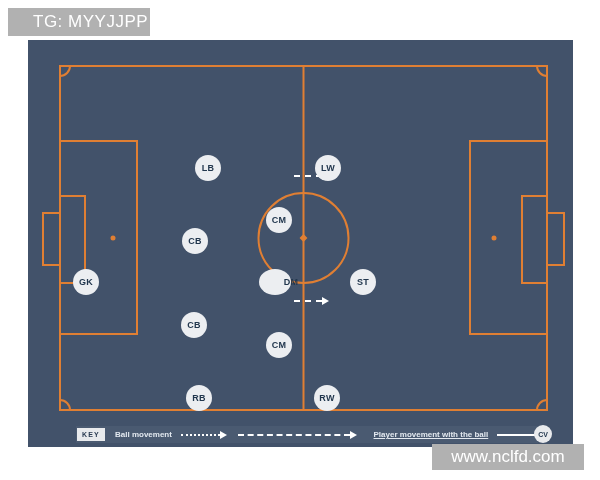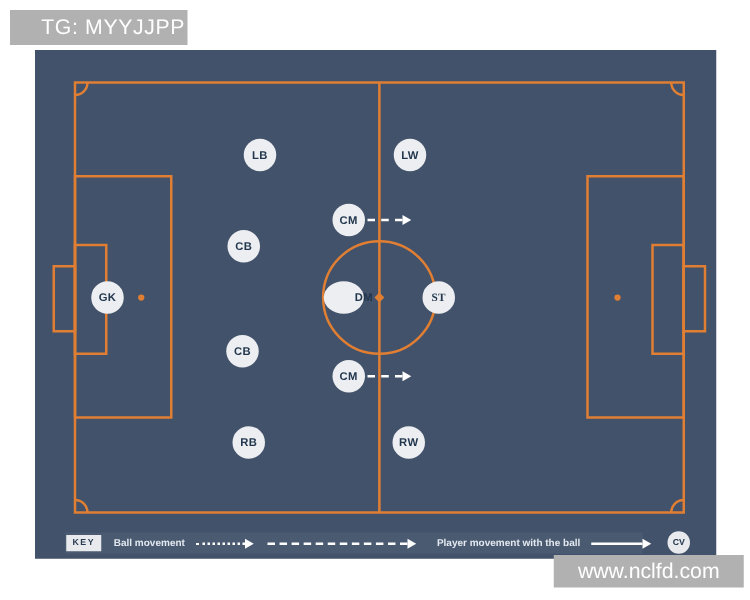--- a/index.html
+++ b/index.html
@@ -10,59 +10,59 @@
   html,body{width:600px;height:480px;}
   body{
     position:relative;width:600px;height:480px;background:#FFFFFF;overflow:hidden;
     font-family:"Liberation Sans","DejaVu Sans",sans-serif;
   }
   .wm-top{
     position:absolute;left:8px;top:8px;width:142px;height:28px;background:var(--watermark-bg);
     color:#FFFFFF;font-size:17px;line-height:28px;padding-left:25px;letter-spacing:.5px;z-index:5;
   }
   .wm-bottom{
-    position:absolute;left:443px;top:444px;width:152px;height:26px;background:var(--watermark-bg);
+    position:absolute;left:432px;top:444px;width:152px;height:26px;background:var(--watermark-bg);
     color:#FFFFFF;font-size:17px;line-height:26px;text-align:center;z-index:6;
   }
   .diagram{
     position:absolute;left:28px;top:40px;width:545px;height:407px;background:var(--background);
   }
   .title{
     position:absolute;left:0;top:3px;width:100%;text-align:center;color:var(--title-text);
     font-size:15px;font-weight:bold;letter-spacing:.2px;
   }
   svg.pitch{position:absolute;left:0;top:0;}
   .line{stroke:var(--line);stroke-width:2;fill:none;}
   .spot{fill:var(--line);stroke:none;}
   .player{
     position:absolute;width:26px;height:26px;border-radius:50%;background:var(--player-fill);
     color:var(--player-text);font-size:9px;font-weight:bold;letter-spacing:.3px;
-    display:flex;align-items:center;justify-content:center;z-index:3;
+    display:flex;align-items:center;justify-content:center;z-index:3;margin-top:44px;
   }
   .move-arrow{
     position:absolute;width:28px;height:0;border-top:2px dashed var(--arrow);z-index:3;
   }
   .move-arrow .head, .karrow .head{
     position:absolute;right:-7px;top:-5px;width:0;height:0;
     border-left:7px solid var(--arrow);border-top:4px solid transparent;border-bottom:4px solid transparent;
   }
   .keybar{
-    position:absolute;left:24px;top:386px;width:462px;height:17px;background:var(--key-bar);
+    position:absolute;left:48px;top:386px;width:462px;height:17px;background:var(--key-bar);
     display:flex;align-items:center;color:#E3E9F0;font-size:8px;font-weight:bold;z-index:4;
   }
   .keybox{
     background:#E8EAED;color:#2A3B52;font-size:7px;font-weight:bold;letter-spacing:1.2px;
     padding:3px 5px;margin-left:1px;
   }
   .karrow{position:relative;height:0;border-top:2px dotted var(--arrow);}
   .karrow.dotted{width:44px;margin-left:9px;border-top-style:dotted;}
   .karrow.dashed{width:126px;margin-left:18px;border-top-style:dashed;}
   .karrow.solid{width:46px;margin-left:9px;border-top-style:solid;}
   .klabel{margin-left:10px;white-space:nowrap;}
-  .klabel.second{margin-left:24px;}
+  .klabel.second{margin-left:24px;text-decoration:underline;}
   .badge{
     position:absolute;left:506px;top:385px;width:18px;height:18px;border-radius:50%;
     background:#E8EAED;color:#22374E;font-size:7px;font-weight:bold;
     display:flex;align-items:center;justify-content:center;z-index:4;
   }
 </style>
 </head>
 <body>
 
 <div class="wm-top">TG: MYYJJPP</div>
@@ -103,21 +103,21 @@
       <div class="player" style="left: 238px; top: 123px;">CM</div>
       <div class="move-arrow" style="left: 266px; top: 135px;">
         <span class="head"></span>
       </div>
       <div class="player" style="left: 231px; top: 185px; padding-left: 32px;">DM</div>
       <div class="player" style="left: 238px; top: 248px;">CM</div>
       <div class="move-arrow" style="left: 266px; top: 260px;">
         <span class="head"></span>
       </div>
       <div class="player" style="left: 287px; top: 71px;">LW</div>
-      <div class="player" style="left: 310px; top: 185px; font-family: Liberation Serif, serif;">ST</div>
+      <div class="player" style="left: 322px; top: 185px;">ST</div>
       <div class="player" style="left: 286px; top: 301px;">RW</div>
     </div>
 
   <div class="keybar">
     <span class="keybox">KEY</span>
     <span class="klabel">Ball movement</span>
     <span class="karrow dotted">
         <span class="head"></span>
       </span>
     <span class="karrow dashed">

